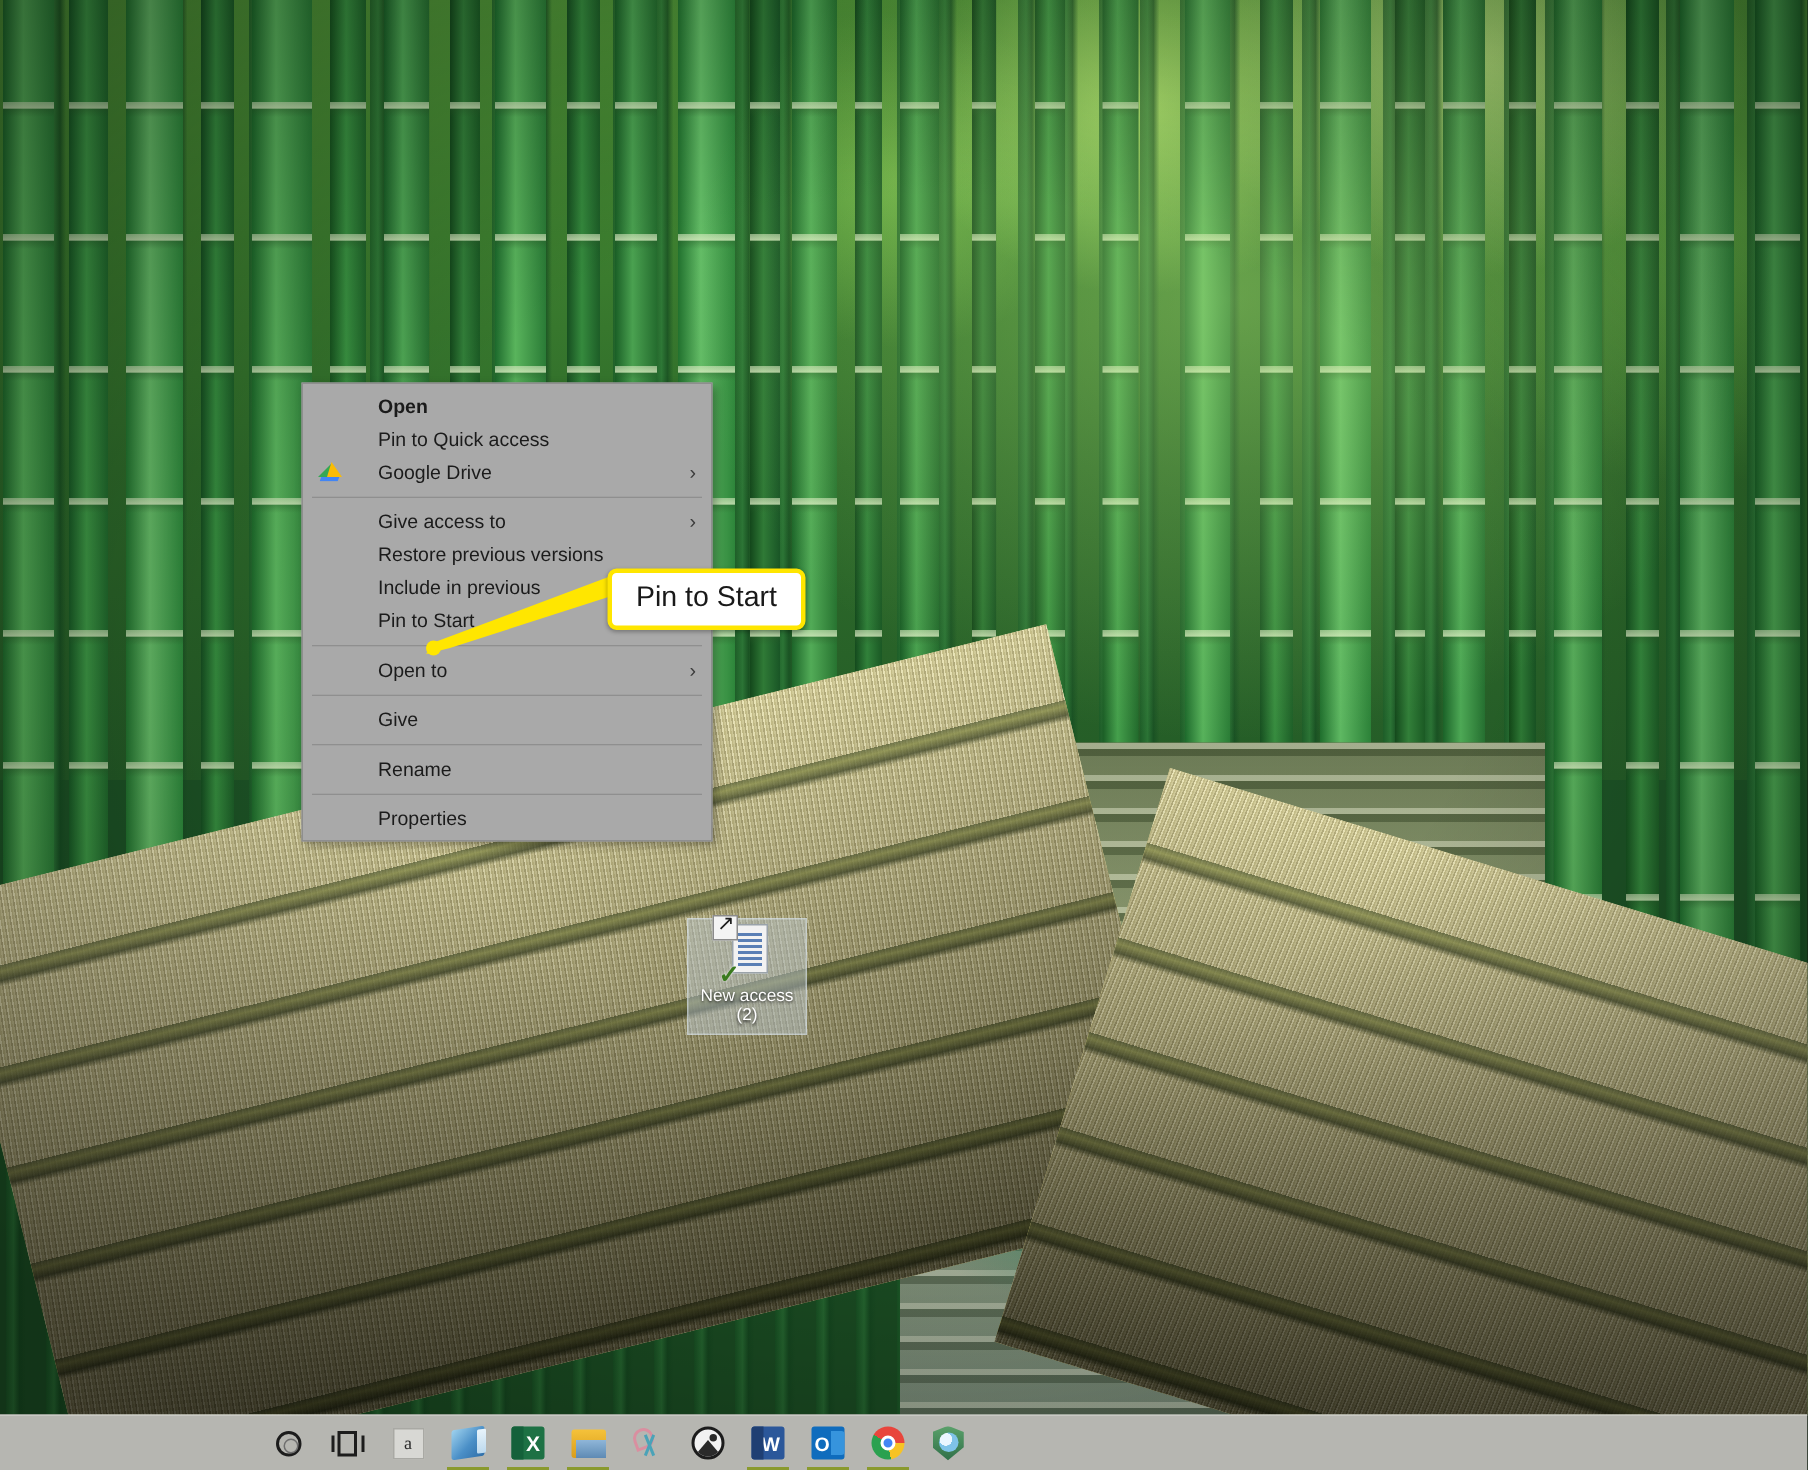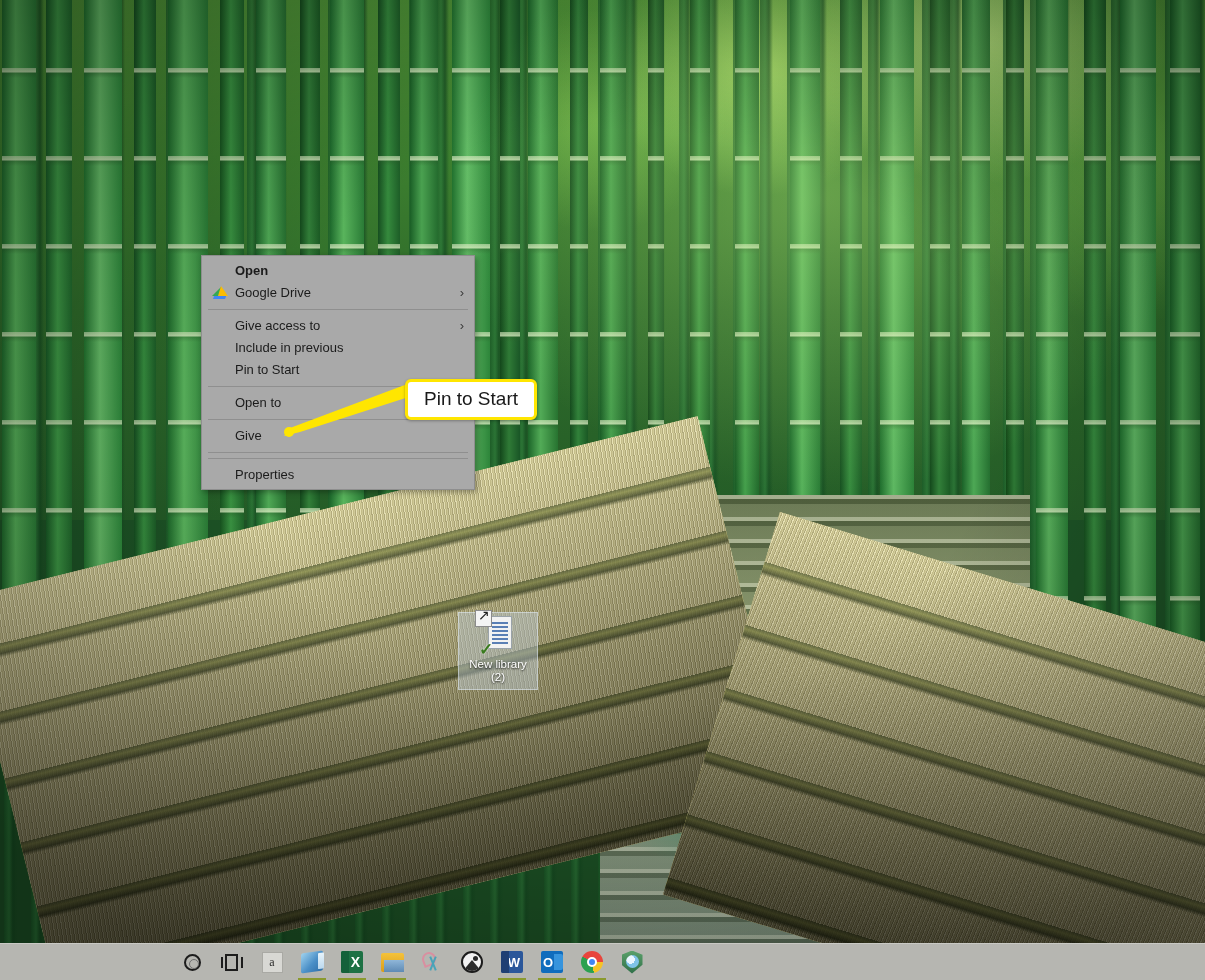--- a/index.html
+++ b/index.html
@@ -155,21 +155,21 @@
     background: #a9a9a9;
     border: 1px solid #8e8e8e;
     box-shadow: 2px 2px 6px rgba(0,0,0,.35);
     padding: 4px 0 3px 0;
     font-size: 13px;
     color: #1b1b1b;
   }
   .menu-item {
     position: relative;
     height: 22px; line-height: 22px;
-    padding-left: 33px; padding-right: 22px;
+    padding-left: 50px; padding-right: 22px;
     white-space: nowrap;
     cursor: default;
   }
   .menu-item.bold { font-weight: bold; }
   .menu-item .mi-icon {
     position: absolute; left: 10px; top: 3px; width: 16px; height: 16px;
   }
   .menu-item .chev {
     position: absolute; right: 10px; top: 0; height: 22px; line-height: 21px;
     font-size: 13px; color: #3c3c3c;
@@ -439,50 +439,56 @@
           <i style="top:9px"></i>
           <i style="top:13px"></i>
         <i style="top:17px"></i>
           <i style="top:21px"></i>
           <i style="top:25px"></i>
       </div>
       <div class="shortcut"></div>
       <div class="check">✓</div>
     </div>
     <div class="label">
-      <span>New library</span><br>
+      <span>New access</span><br>
       <span>(2)</span>
     </div>
   </div>
 
   <div id="context-menu">
 
     <div class="menu-item bold">
       <span>Open</span>
     </div>
 
+    <div class="menu-item">
+      <span>Pin to Quick access</span>
+    </div>
 
 
     <div class="menu-item">
       <span class="mi-icon ico-gdrive">
         <i class="b"></i>
           <i class="g"></i>
           <i class="y"></i>
       </span>
       <span>Google Drive</span>
       <span class="chev">›</span>
     </div>
 
     <div class="menu-sep"></div>
 
     <div class="menu-item">
       <span>Give access to</span>
       <span class="chev">›</span>
     </div>
 
+    <div class="menu-item">
+      <span>Restore previous versions</span>
+    </div>
 
     <div class="menu-item">
       <span>Include in previous</span>
     </div>
 
     <div class="menu-item">
       <span>Pin to Start</span>
     </div>
 
     <div class="menu-sep"></div>
@@ -496,20 +502,23 @@
 
 
     <div class="menu-item">
       <span>Give</span>
     </div>
 
     <div class="menu-sep"></div>
 
 
 
+    <div class="menu-item">
+      <span>Rename</span>
+    </div>
 
     <div class="menu-sep"></div>
 
     <div class="menu-item">
       <span>Properties</span>
     </div>
   </div>
 
   <svg id="callout-arrow" viewBox="0 0 150 75">
     <polygon points="148,10 20,58 14,66 30,62 148,24" fill="#ffe600"></polygon>

